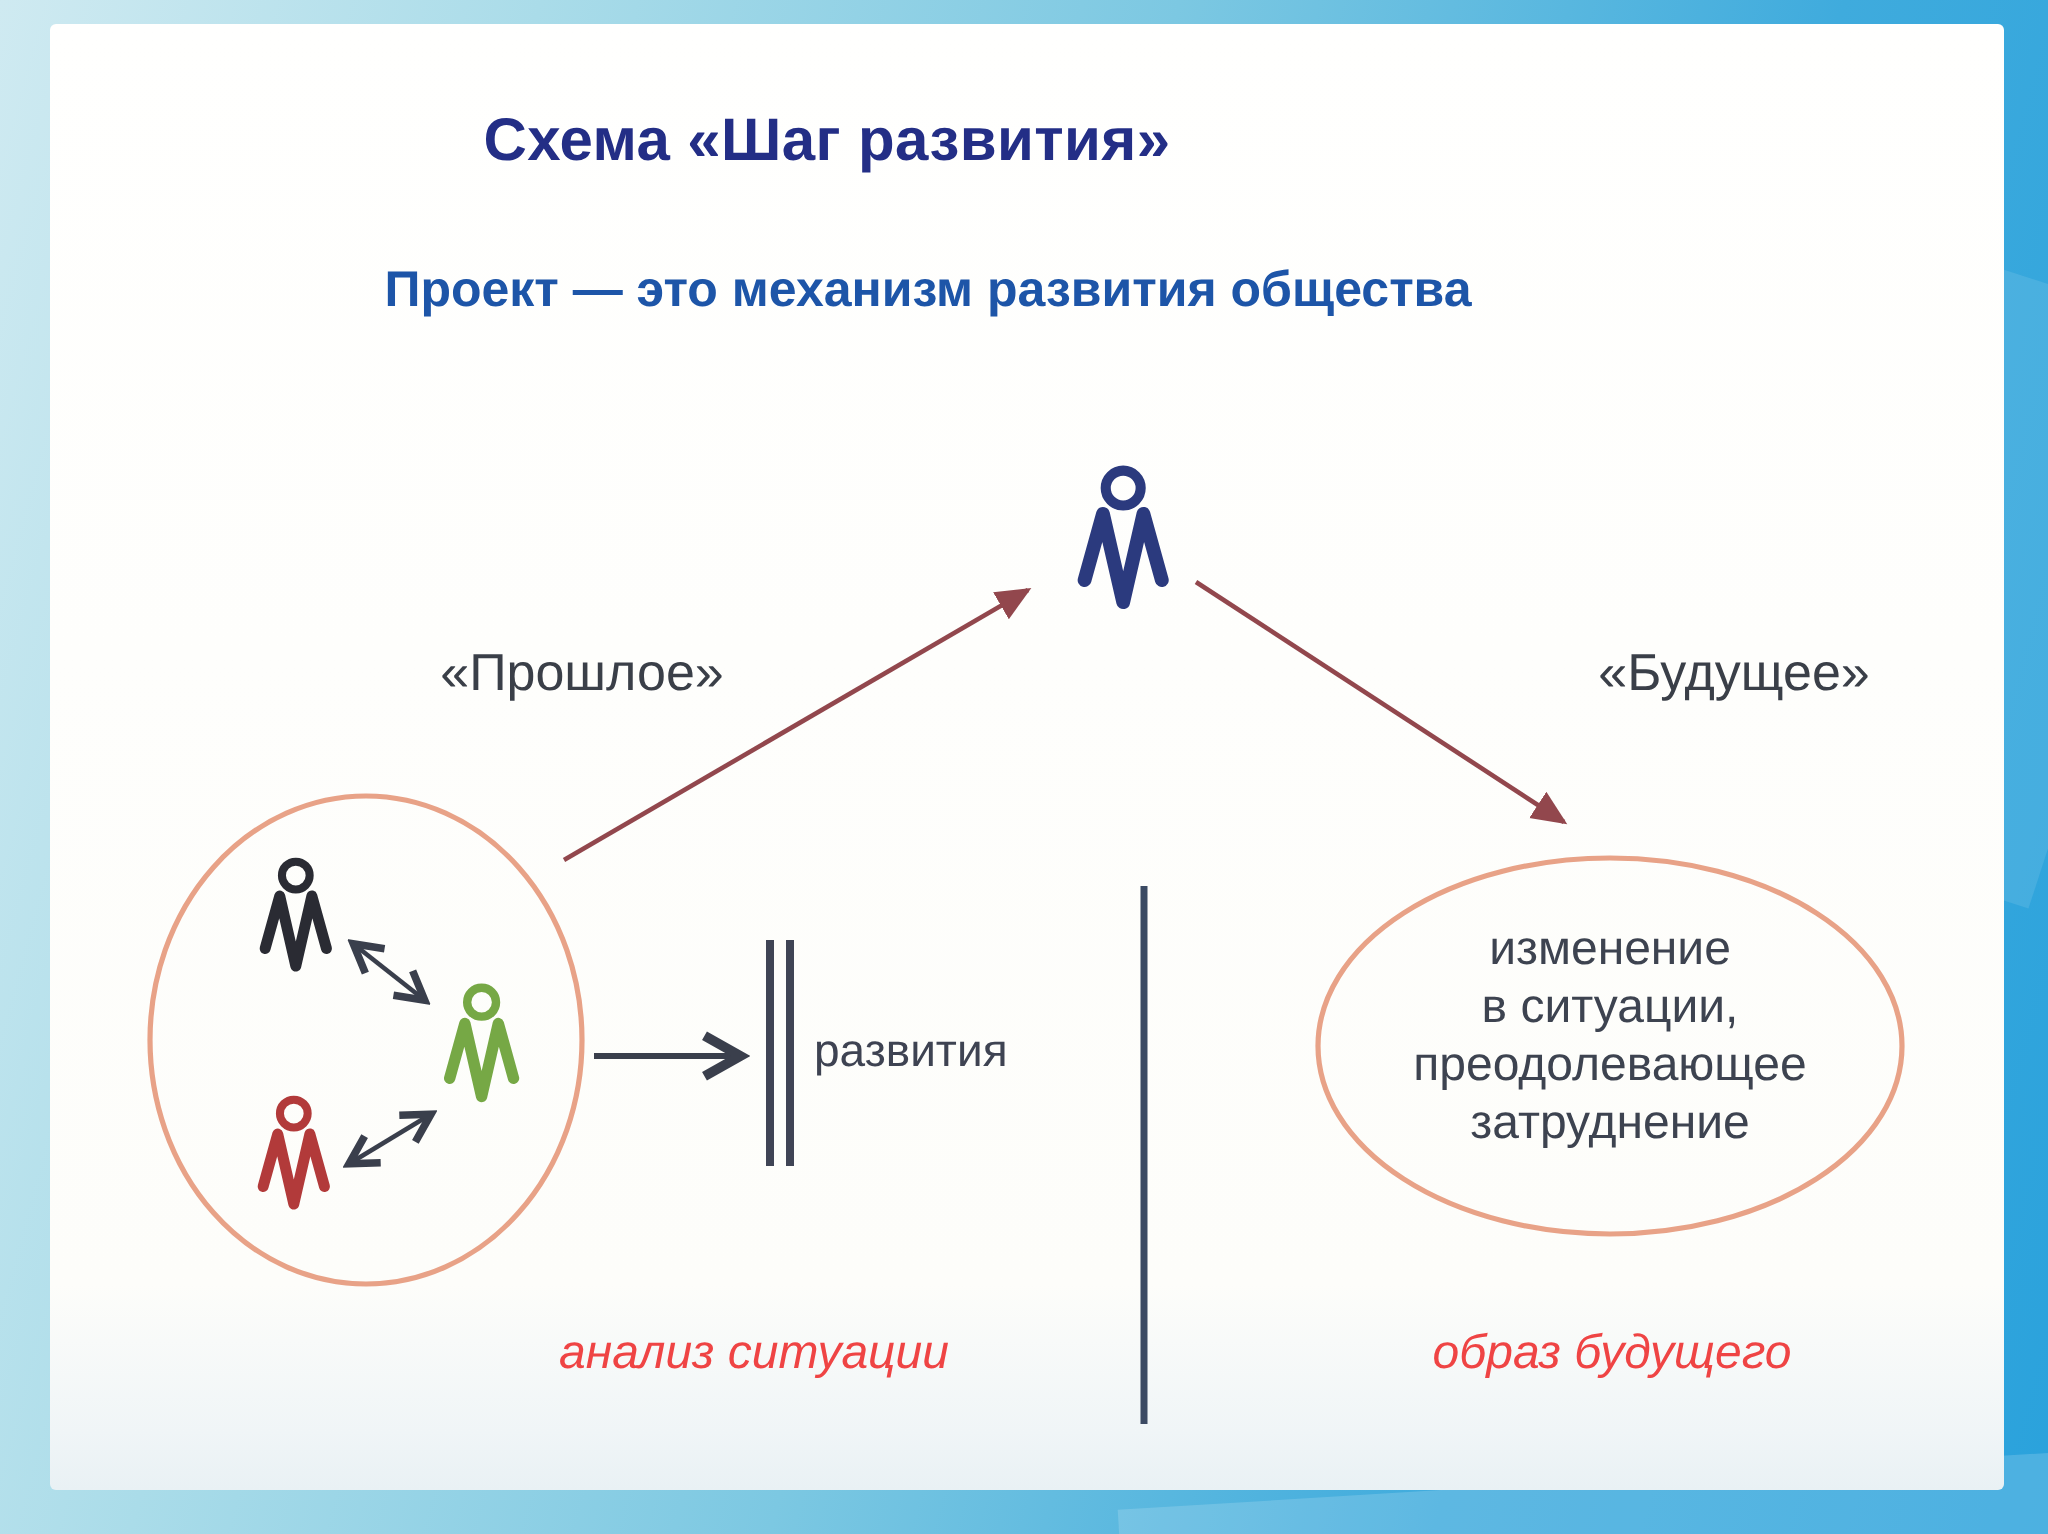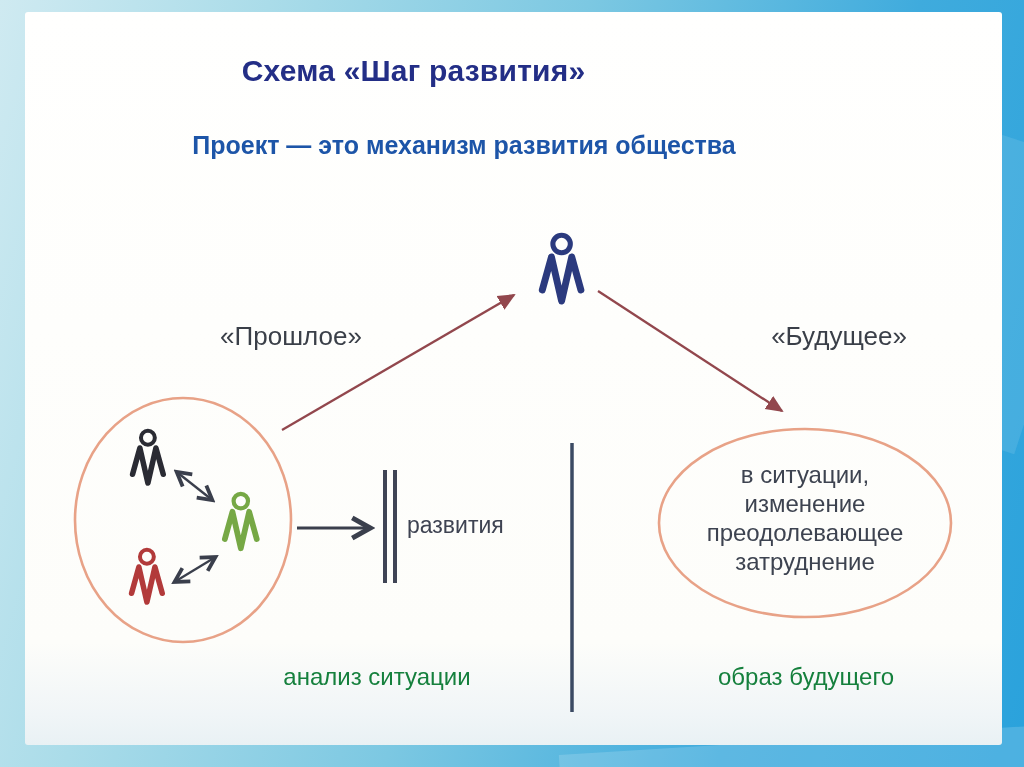--- a/index.html
+++ b/index.html
@@ -22,27 +22,27 @@
     font-size:30px;font-weight:700;color:#232e86;letter-spacing:0.2px;
   }
   .subtitle{
     left:25px;top:131px;width:878px;text-align:center;
     font-size:25px;font-weight:700;color:#1d55a8;
   }
   .diagram-svg{position:absolute;left:0;top:0;width:1024px;height:767px;}
   .lbl{color:#3a3f48;font-size:26px;white-space:nowrap;}
   .lbl.centered{transform:translateX(-50%);text-align:center;}
   .lbl-past{left:291px;top:321px;}
-  .lbl-future{left:839px;top:321px;}
+  .lbl-future{left:867px;top:321px;}
   .lbl-problem{left:407px;top:512px;font-size:23px;color:#3e4352;}
   .ellipse-text{
     left:805px;top:460px;transform:translateX(-50%);
     text-align:center;font-size:24px;line-height:29px;color:#3d4350;white-space:nowrap;
   }
-  .lbl-italic{font-size:24px;color:#15803d;}
+  .lbl-italic{font-style:italic;font-size:24px;color:#ef4444;}
   .lbl-analysis{left:377px;top:663px;}
   .lbl-image-future{left:806px;top:663px;}
 </style>
 </head>
 <body>
 
 <div class="deco d1"></div>
 <div class="deco d2"></div>
 
 <div class="panel"></div>
@@ -95,20 +95,20 @@
   <g transform="translate(125,548) scale(0.73)" color="#b23a3a">
       <use href="#person-shape"></use>
     </g>
 </svg>
 
 <div class="abs lbl centered lbl-past">«Прошлое»</div>
 <div class="abs lbl centered lbl-future">«Будущее»</div>
 <div class="abs lbl lbl-problem">развития</div>
 
 <div class="abs ellipse-text">
+  <div>изменение</div>
   <div>в ситуации,</div>
-  <div>изменение</div>
   <div>преодолевающее</div>
   <div>затруднение</div>
 </div>
 
 <div class="abs lbl centered lbl-italic lbl-analysis">анализ ситуации</div>
 <div class="abs lbl centered lbl-italic lbl-image-future">образ будущего</div>
 
 </body></html>

